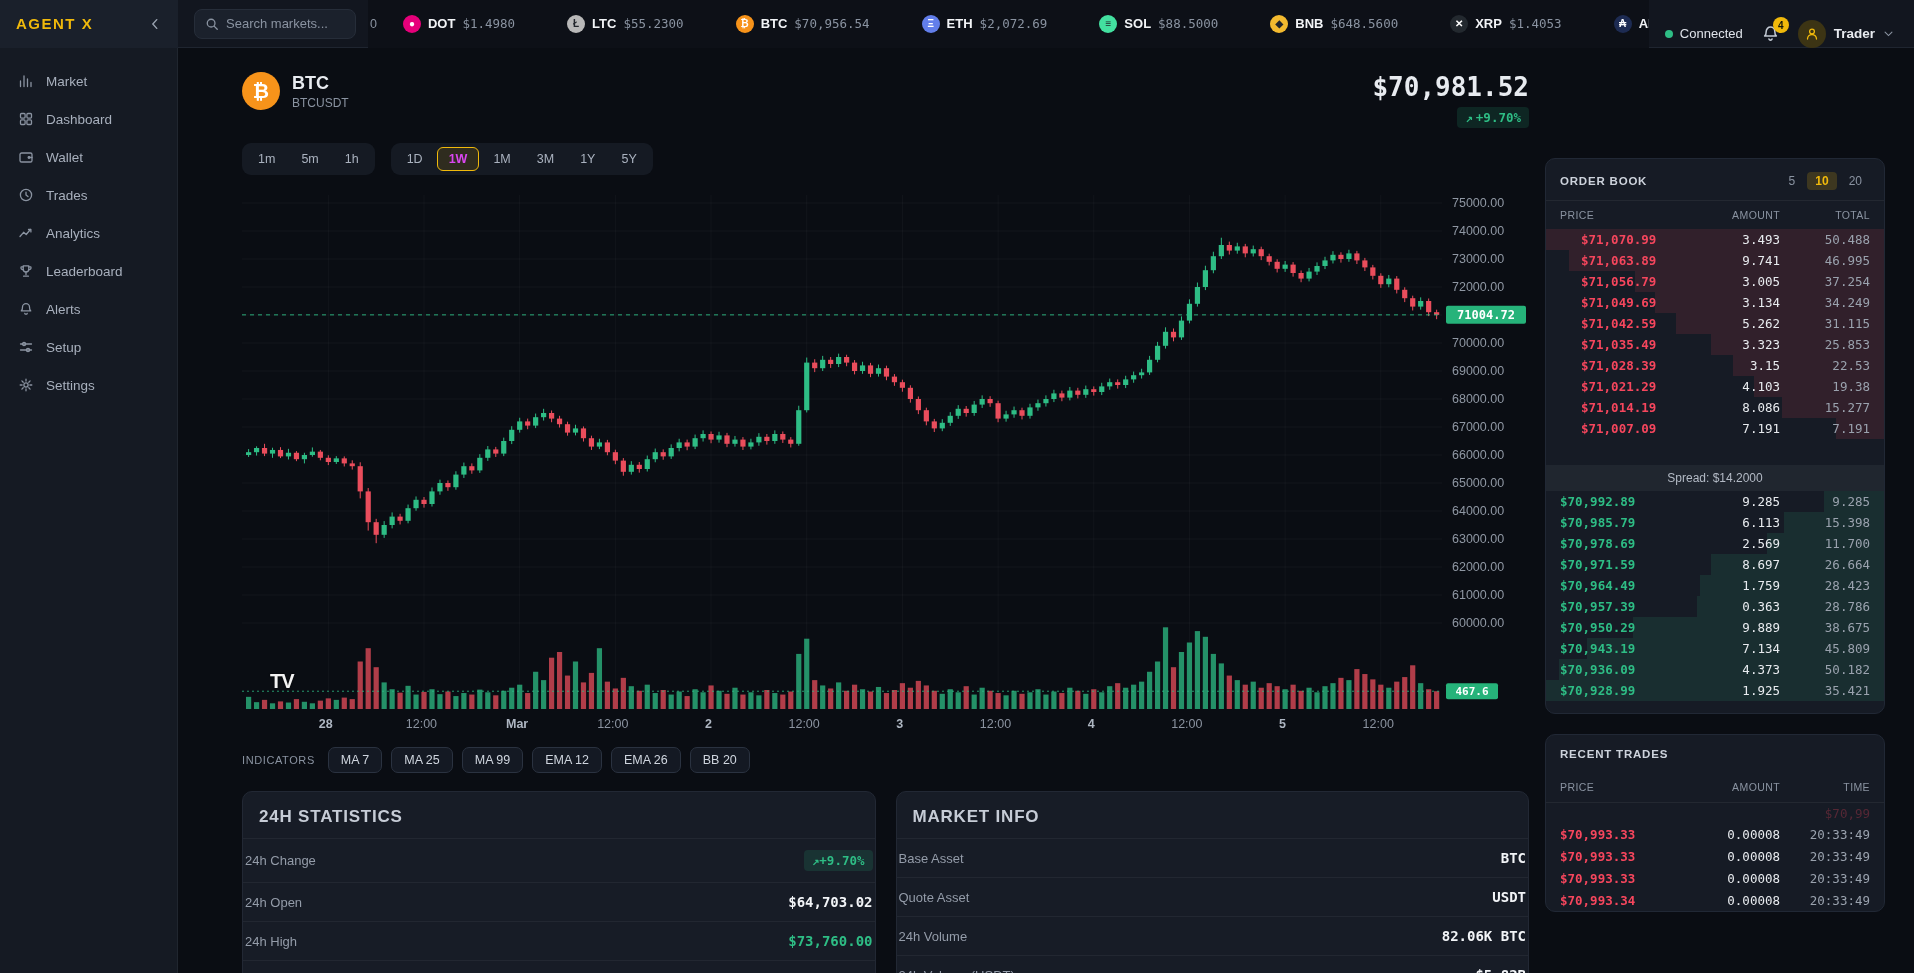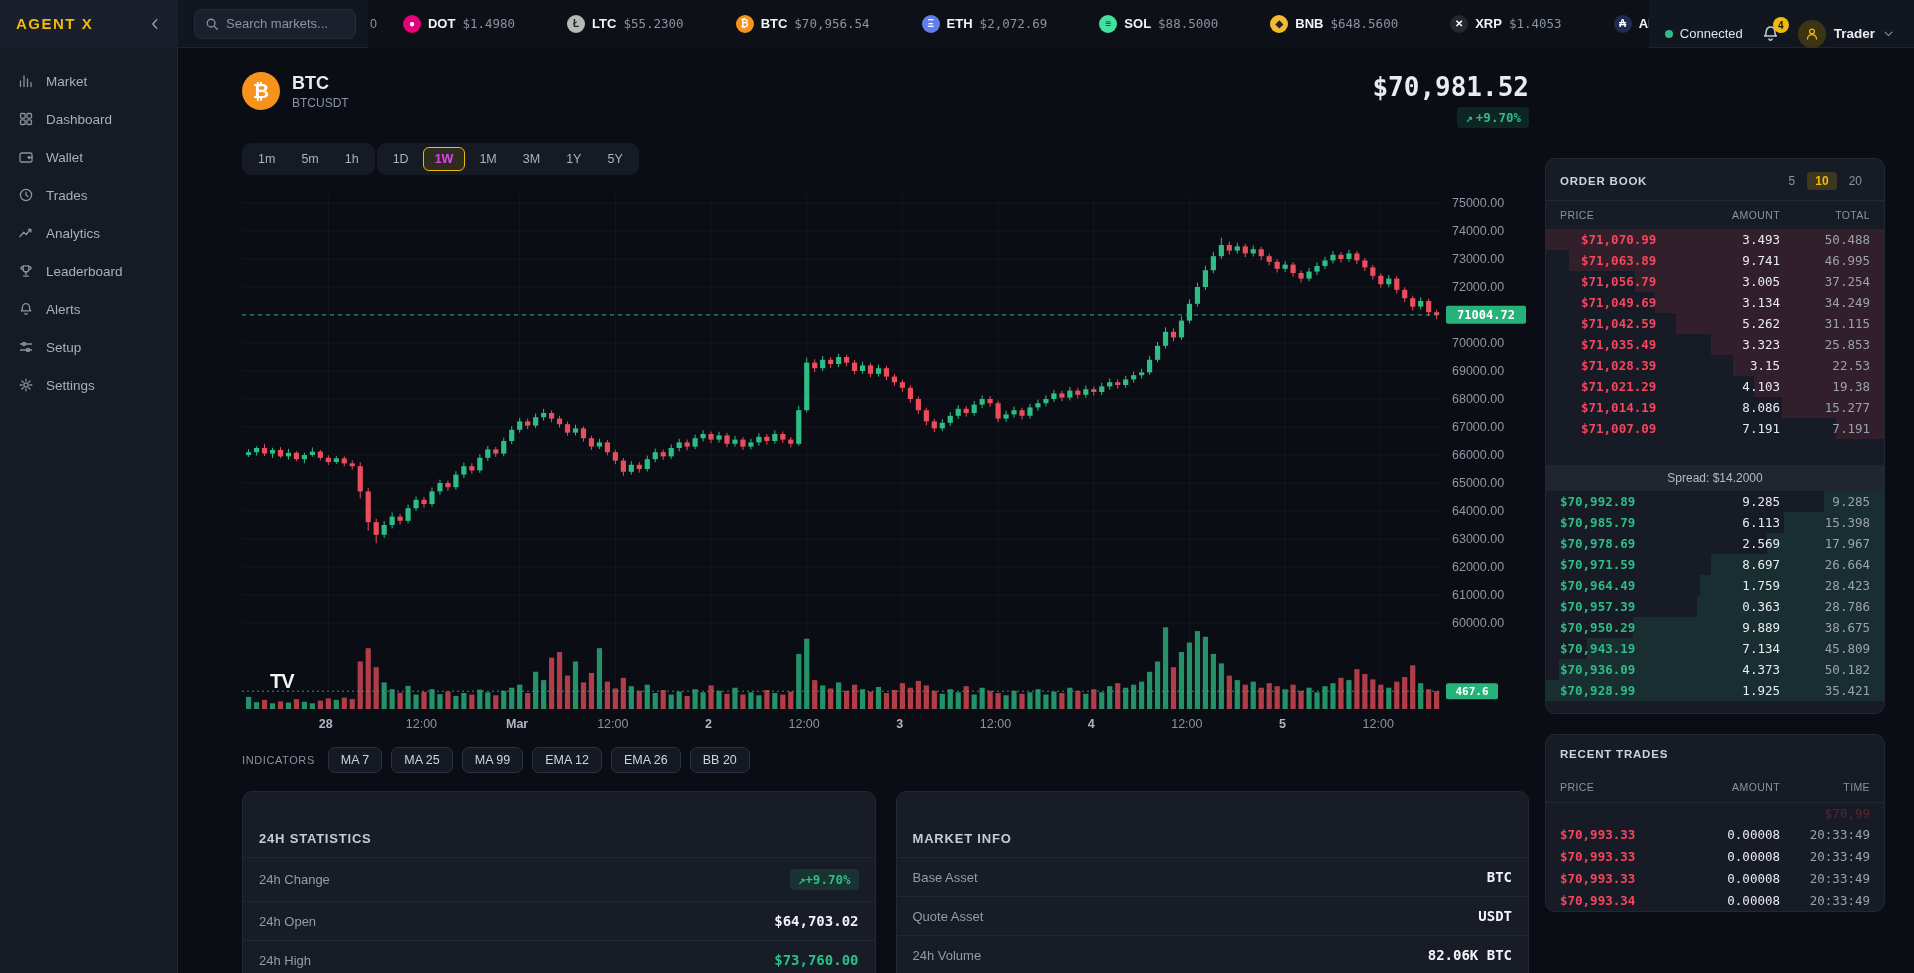--- a/index.html
+++ b/index.html
@@ -52,38 +52,38 @@
   .asset-left { display:flex; gap:12px; align-items:center; }
   .asset-icon { width:38px; height:38px; border-radius:50%; background:#f7931a; color:#fff;
     font-size:20px; font-weight:bold; display:flex; align-items:center; justify-content:center; }
   .asset-sym { font-size:18px; font-weight:bold; }
   .asset-pair { font-size:12px; color:#8a93a1; margin-top:2px; }
   .asset-right { text-align:right; }
   .asset-price { font-size:26px; font-weight:bold; }
   .chg-badge { display:inline-flex; align-items:center; gap:3px; margin-top:5px; background:rgba(46,189,133,.14);
     color:#2ebd85; font-size:12.5px; font-weight:bold; padding:3px 8px; border-radius:4px; }
 
-  .tf-row { display:flex; gap:2px; margin-top:15px; }
+  .tf-row { display:flex; gap:16px; margin-top:15px; }
   .tf-group { background:#151a23; border-radius:9px; padding:4px; display:flex; gap:2px; }
   .tf-btn { padding:4px 11px; font-size:12.5px; color:#aab2bf; border-radius:6px; border:1px solid transparent; cursor:pointer; }
   .tf-btn.active { color:#d946ef; border-color:#f0b90b; background:rgba(240,185,11,.12); font-weight:bold; }
 
   .chart-wrap { margin-top:12px; position:relative; }
   .tv-mark { position:absolute; left:28px; bottom:46px; color:#fff; font-weight:900; font-size:20px;
     letter-spacing:-1px; opacity:.95; text-shadow:0 0 2px #000; }
 
   .ind-row { display:flex; align-items:center; gap:9px; margin-top:8px; }
   .ind-label { font-size:11px; letter-spacing:.6px; color:#8a93a1; margin-right:4px; }
   .ind-btn { border:1px solid #2a3240; background:#141923; color:#cfd5de; font-size:12.5px;
     padding:5px 12px; border-radius:7px; cursor:pointer; }
 
   .bottom-cards { display:grid; grid-template-columns:1fr 1fr; grid-gap:20px; margin-top:18px; }
   .card { background:#171c26; border:1px solid #222834; border-radius:10px; overflow:hidden; }
-  .card-title { padding:15px 16px 11px; font-size:13px; font-weight:bold; letter-spacing:.8px; color:#c6ccd6;margin-top:24px; }
-  .stat-row { display:flex; justify-content:space-between; align-items:center; padding:11px 16px;
+  .card-title { padding:15px 16px 11px; font-size:17px; font-weight:bold; letter-spacing:.8px; color:#c6ccd6; }
+  .stat-row { display:flex; justify-content:space-between; align-items:center; padding:11px 2px;
     border-top:1px solid rgba(255,255,255,.05); }
   .stat-label { color:#949ca9; font-size:13px; }
   .stat-val { font-size:14px; font-weight:bold; }
   .v-white { color:#f2f4f7; } .v-green { color:#2ebd85; } .v-red { color:#f6465d; }
 
   
   .right-col { padding-top:86px; }
   .ob-card { background:#161b25; border:1px solid #212835; border-radius:10px; }
   .ob-head { display:flex; justify-content:space-between; align-items:center; padding:13px 14px 10px;
     border-bottom:1px solid rgba(255,255,255,.06); }
@@ -977,21 +977,21 @@
           <div class="ob-row bid">
             <i class="depth" style="width:29.6%"></i>
             <span class="ob-price mono">$70,985.79</span>
             <span class="ob-amt mono">6.113</span>
             <span class="ob-tot mono">15.398</span>
           </div>
           <div class="ob-row bid">
             <i class="depth" style="width:34.5%"></i>
             <span class="ob-price mono">$70,978.69</span>
             <span class="ob-amt mono">2.569</span>
-            <span class="ob-tot mono">17.967</span>
+            <span class="ob-tot mono">11.700</span>
           </div>
           <div class="ob-row bid">
             <i class="depth" style="width:51.2%"></i>
             <span class="ob-price mono">$70,971.59</span>
             <span class="ob-amt mono">8.697</span>
             <span class="ob-tot mono">26.664</span>
           </div>
           <div class="ob-row bid">
             <i class="depth" style="width:54.5%"></i>
             <span class="ob-price mono">$70,964.49</span>

